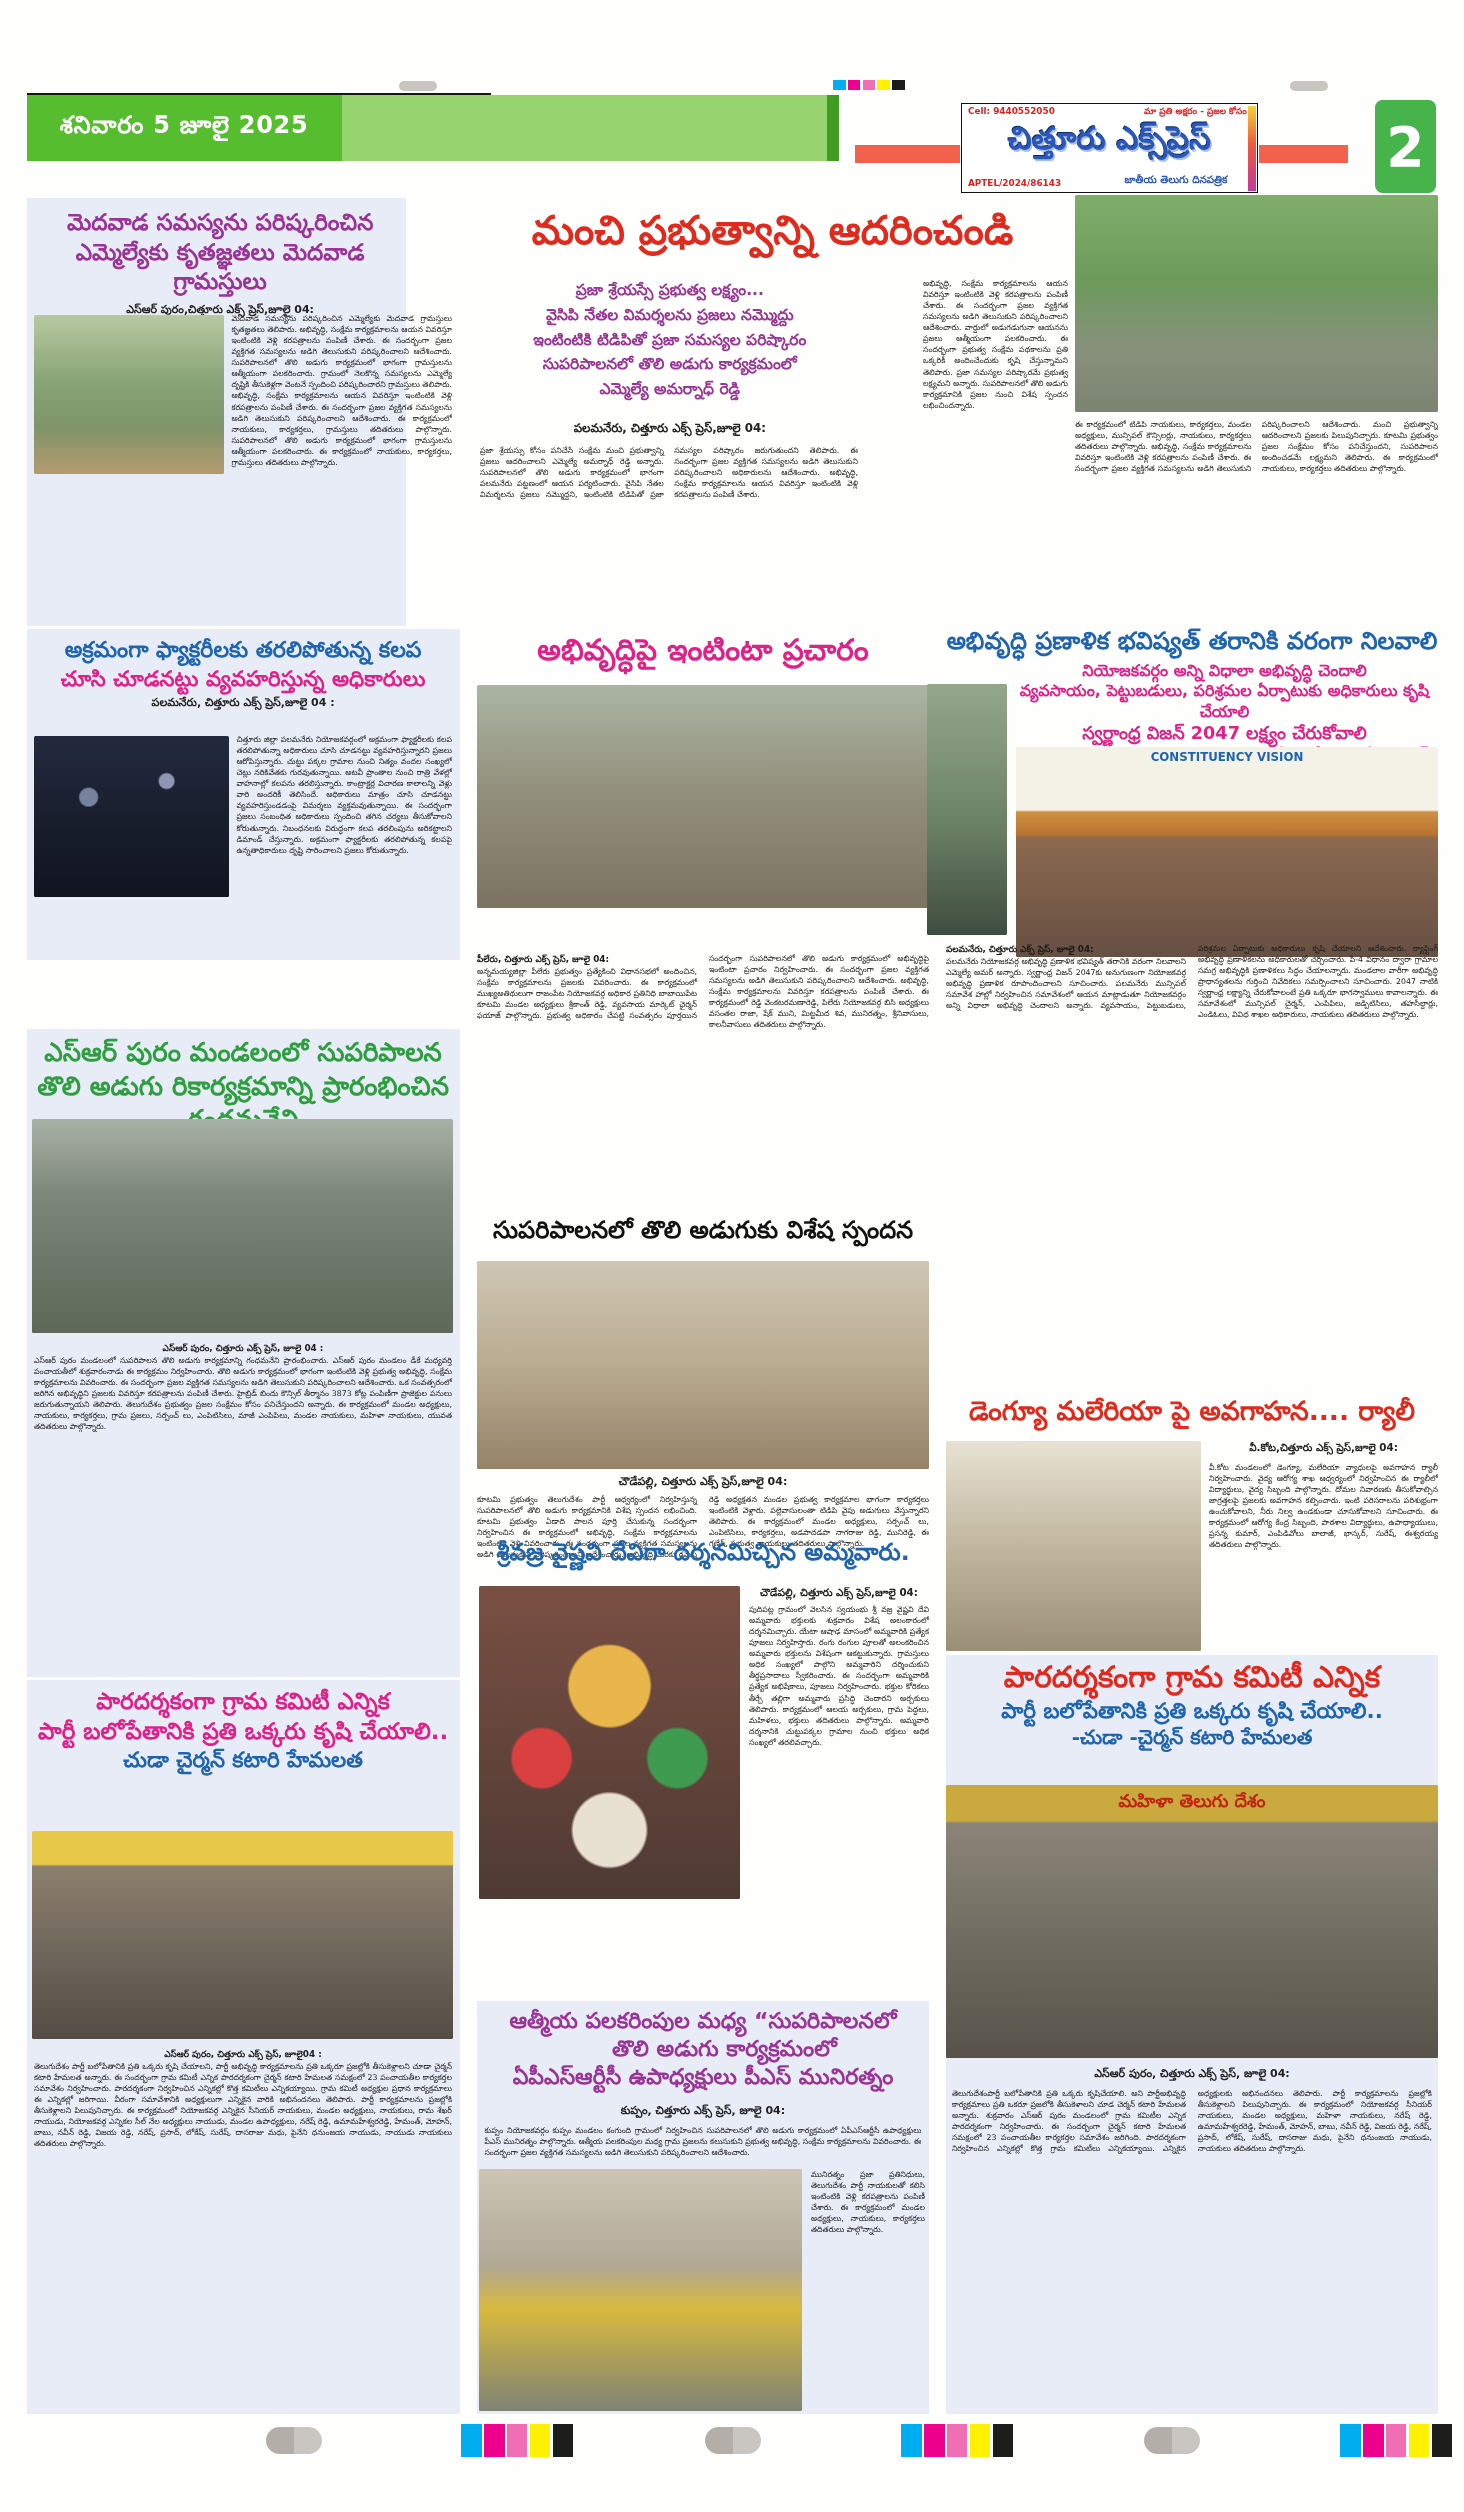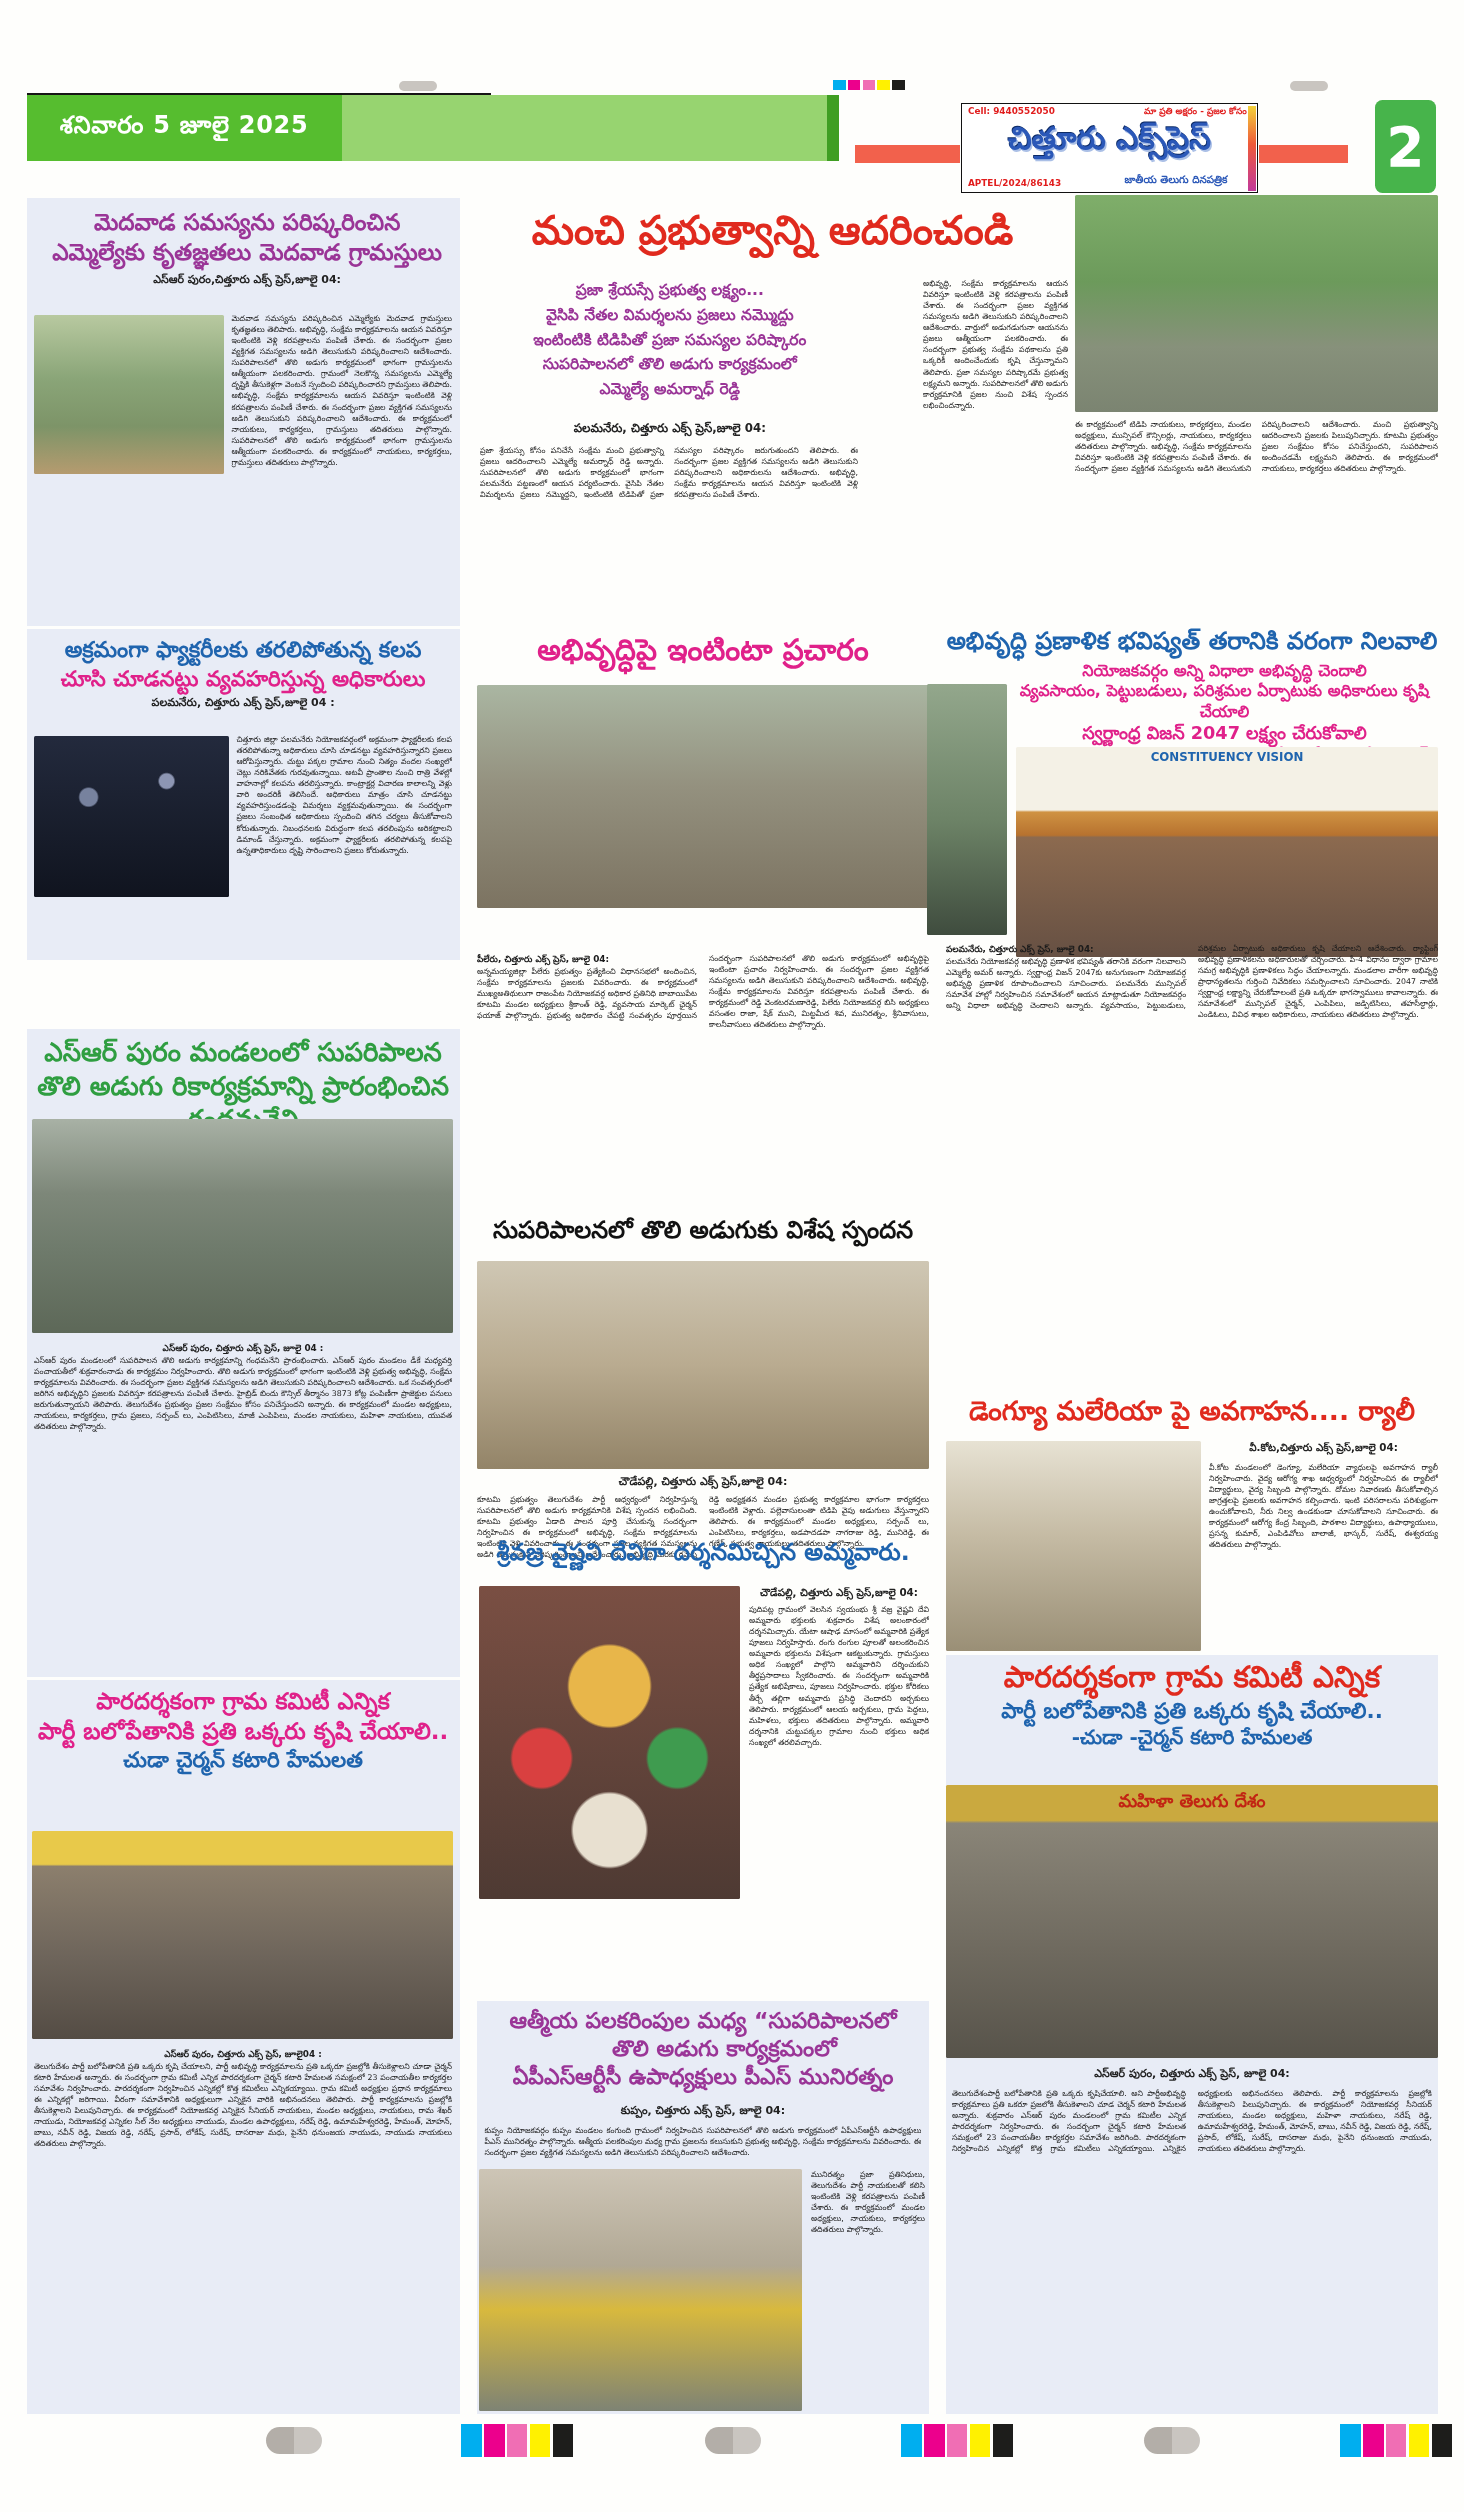--- a/index.html
+++ b/index.html
@@ -85,21 +85,21 @@
     </div>
     <div class="m-title">చిత్తూరు ఎక్స్‌ప్రెస్</div>
     <div class="m-reg">APTEL/2024/86143</div>
     <div class="m-tag">జాతీయ తెలుగు దినపత్రిక</div>
     <div class="m-art"></div>
   </div>
   <div class="redbar" style="left:855px;width:105px;"></div>
   <div class="redbar" style="left:1259px;width:89px;"></div>
   <div class="pagenum">2</div>
 
-  <div class="panel tint" style="left:26.6px;top:198px;width:433px;height:428px;padding-left:8px;">
+  <div class="panel tint" style="left:26.6px;top:198px;width:379px;height:428px;padding-left:8px;">
     <div class="hl h-purple" style="padding:10.3px 10.3px 0;font-size:23px;">మెదవాడ సమస్యను పరిష్కరించిన ఎమ్మెల్యేకు కృతజ్ఞతలు మెదవాడ గ్రామస్తులు</div>
     <div class="dateline" style="margin-top:5.9px;">ఎస్ఆర్ పురం,చిత్తూరు ఎక్స్ ప్రెస్,జూలై 04:</div>
     <div class="body" style="position:absolute;left:7.4px;top:115px;width:418px;height:306px;">
       <div class="ph ph-outdoor" style="position:relative;float:left;width:190px;height:159px;margin:1.5px 7.4px 3px 0;"></div>
       <span>మెదవాడ సమస్యను పరిష్కరించిన ఎమ్మెల్యేకు మెదవాడ గ్రామస్తులు కృతజ్ఞతలు తెలిపారు. అభివృద్ధి, సంక్షేమ కార్యక్రమాలను ఆయన వివరిస్తూ ఇంటింటికి వెళ్లి కరపత్రాలను పంపిణీ చేశారు. ఈ సందర్భంగా ప్రజల వ్యక్తిగత సమస్యలను అడిగి తెలుసుకుని పరిష్కరించాలని ఆదేశించారు. సుపరిపాలనలో తొలి అడుగు కార్యక్రమంలో భాగంగా గ్రామస్తులను ఆత్మీయంగా పలకరించారు. గ్రామంలో నెలకొన్న సమస్యలను ఎమ్మెల్యే దృష్టికి తీసుకెళ్లగా వెంటనే స్పందించి పరిష్కరించారని గ్రామస్తులు తెలిపారు. అభివృద్ధి, సంక్షేమ కార్యక్రమాలను ఆయన వివరిస్తూ ఇంటింటికి వెళ్లి కరపత్రాలను పంపిణీ చేశారు. ఈ సందర్భంగా ప్రజల వ్యక్తిగత సమస్యలను అడిగి తెలుసుకుని పరిష్కరించాలని ఆదేశించారు. ఈ కార్యక్రమంలో నాయకులు, కార్యకర్తలు, గ్రామస్తులు తదితరులు పాల్గొన్నారు. సుపరిపాలనలో తొలి అడుగు కార్యక్రమంలో భాగంగా గ్రామస్తులను ఆత్మీయంగా పలకరించారు. ఈ కార్యక్రమంలో నాయకులు, కార్యకర్తలు, గ్రామస్తులు తదితరులు పాల్గొన్నారు.</span>
     </div>
   </div>
 
   <div class="panel tint" style="left:26.6px;top:629px;width:433px;height:331px;">
     <div class="hl h-blue" style="padding-top:7.4px;font-size:22px;">అక్రమంగా ఫ్యాక్టరీలకు తరలిపోతున్న కలప</div>

